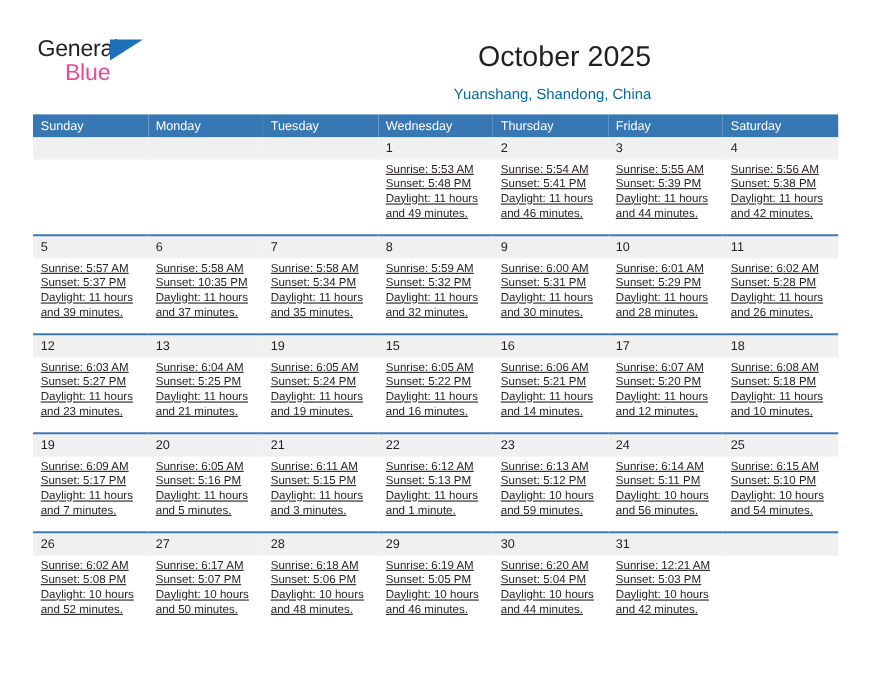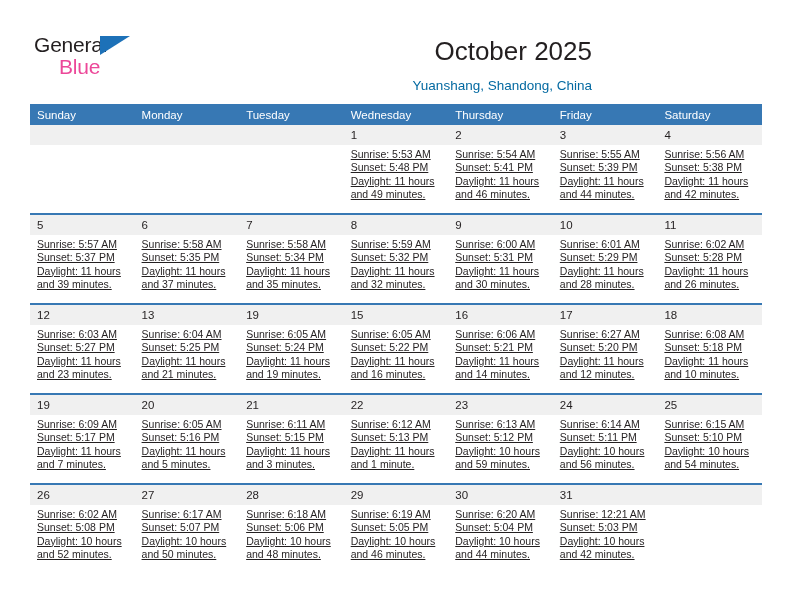--- a/index.html
+++ b/index.html
@@ -259,21 +259,21 @@
                 <div>Daylight: 11 hours</div>
                 <div>and 39 minutes.</div>
               </div>
             </div>
           </td>
           <td>
             <div class="cell-inner">
               <div class="daynum-band">6</div>
               <div class="details">
                 <div>Sunrise: 5:58 AM</div>
-                <div>Sunset: 5:35 PM</div>
+                <div>Sunset: 10:35 PM</div>
                 <div>Daylight: 11 hours</div>
                 <div>and 37 minutes.</div>
               </div>
             </div>
           </td>
           <td>
             <div class="cell-inner">
               <div class="daynum-band">7</div>
               <div class="details">
                 <div>Sunrise: 5:58 AM</div>
@@ -381,21 +381,21 @@
                 <div>Sunset: 5:21 PM</div>
                 <div>Daylight: 11 hours</div>
                 <div>and 14 minutes.</div>
               </div>
             </div>
           </td>
           <td>
             <div class="cell-inner">
               <div class="daynum-band">17</div>
               <div class="details">
-                <div>Sunrise: 6:27 AM</div>
+                <div>Sunrise: 6:07 AM</div>
                 <div>Sunset: 5:20 PM</div>
                 <div>Daylight: 11 hours</div>
                 <div>and 12 minutes.</div>
               </div>
             </div>
           </td>
           <td>
             <div class="cell-inner">
               <div class="daynum-band">18</div>
               <div class="details">

